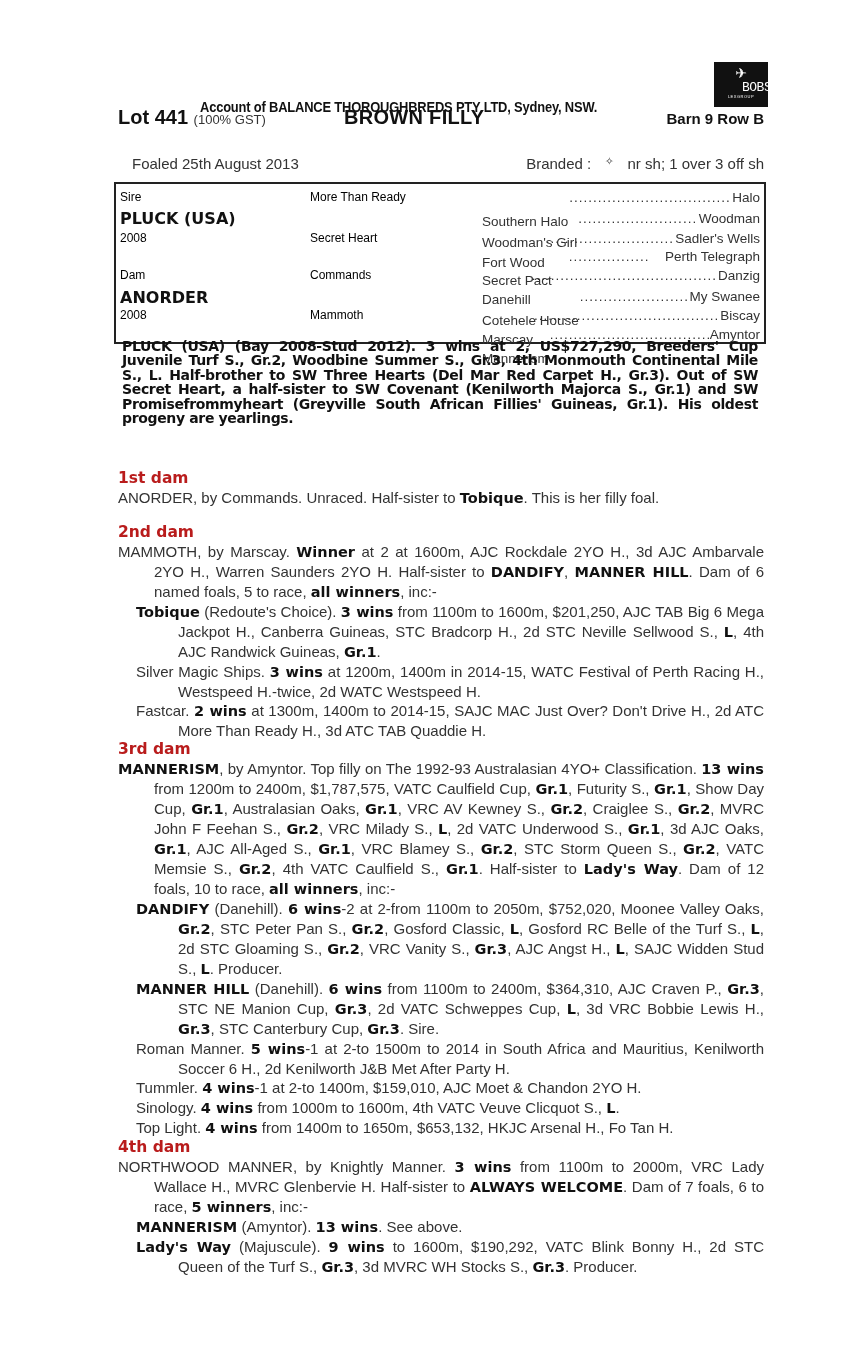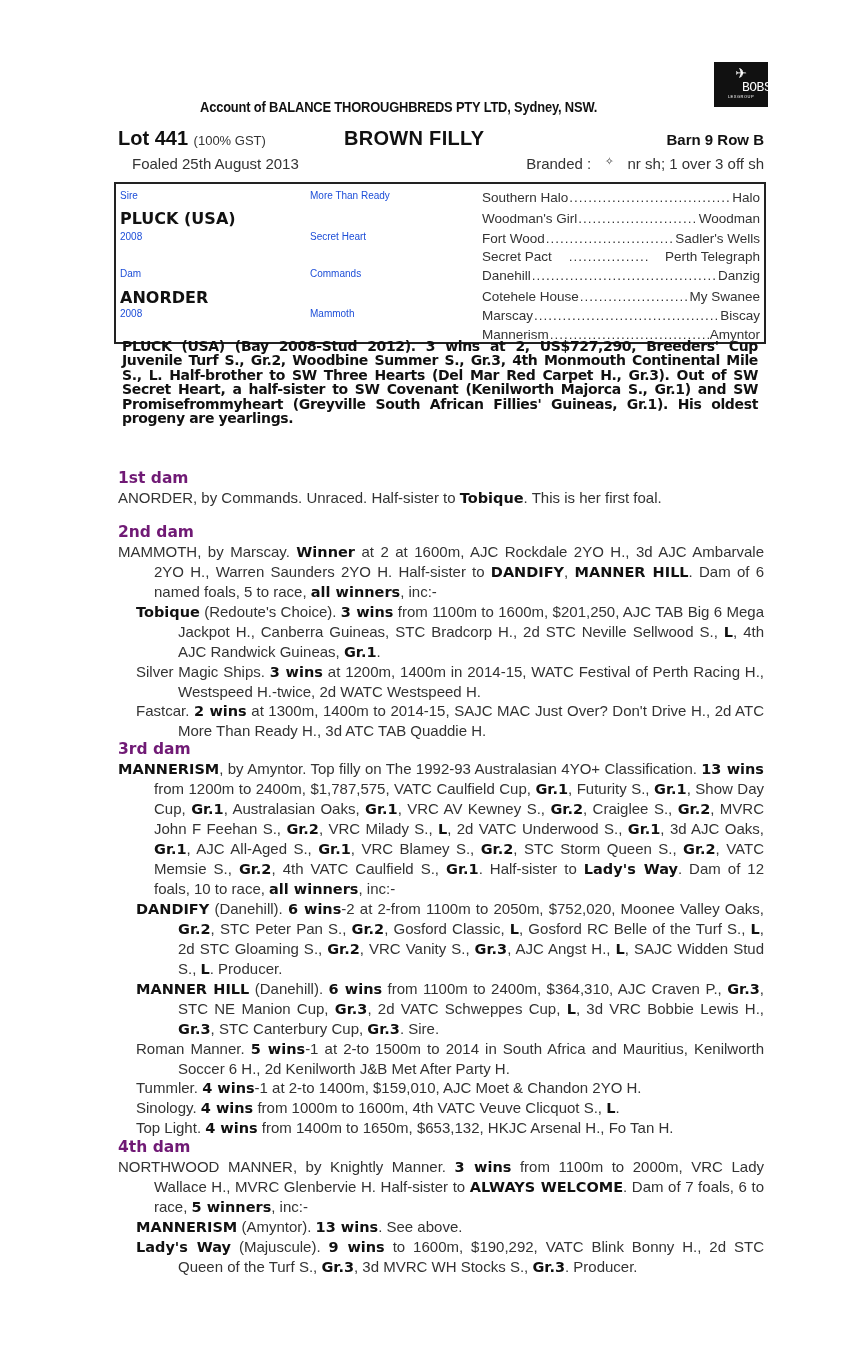--- a/index.html
+++ b/index.html
@@ -2,40 +2,40 @@
 <html><head>
 <meta charset="utf-8">
 <style>
   html, body { margin:0; padding:0; background:#ffffff; }
   body { width:860px; height:1356px; position:relative; color:#111; font-family:"Liberation Sans", sans-serif; overflow:hidden; }
   .logo { position:absolute; left:714px; top:62px; width:54px; height:45px; background:#111; color:#fff; text-align:center; }
   .logo .bird { font-size:14px; line-height:18px; margin-top:2px; }
   .logo .brand { font-family:Liberation Mono, monospace; font-size:13px; line-height:12px; letter-spacing:-0.5px;padding-left:28px; }
   .logo .sub { font-size:4px; line-height:6px; letter-spacing:0.5px; }
   .account { position:absolute; left:200px; top:98px; font-size:15px; font-weight:bold; letter-spacing:-0.2px; transform:scaleX(0.86); transform-origin:left; white-space:nowrap; }
-  .lotrow { position:absolute; left:118px; top:127px; width:646px; height:26px;text-align:right; }
+  .lotrow { position:absolute; left:118px; top:106px; width:646px; height:26px;text-align:right; }
   .lot { position:absolute; left:0; top:0; font-size:20px; font-weight:bold; }
   .gst { font-size:13px; font-weight:normal; color:#333; }
   .sex { position:absolute; left:226px; top:0; font-size:20px; font-weight:bold; letter-spacing:0.3px; }
   .barn { position:absolute; right:0; top:4px; font-size:15px; font-weight:bold; }
   .foaledrow { position:absolute; left:118px; top:155px; width:646px; height:22px; font-size:15px; color:#333; }
   .foaled { position:absolute; left:0; top:0;margin-left:14px; }
   .branded { position:absolute; right:0; top:0; white-space:nowrap; }
   .brandmark { display:inline-block; width:28px; text-align:center; font-size:11px; vertical-align:top; }
   .ped { position:absolute; left:114px; top:182px; width:652px; height:162px; border:2px solid #222; box-sizing:border-box; }
-  .ped .cell { position:absolute; font-size:10px; color:#1d4ed8; white-space:nowrap; }
+  .ped .cell { position:absolute; font-size:12px; color:#000000; white-space:nowrap; }
   .ped .big { font-size:16px; font-weight:bold; color:#111; font-family:"DejaVu Sans", sans-serif; }
   .ped .g3 { position:absolute; left:366px; width:278px; display:flex; font-size:13.5px; color:#333; }
-  .ped .g3 .n { white-space:nowrap; }
+  .ped .g3 .n { white-space:nowrap;margin-top:24px; }
   .ped .g3 .d { flex:1; overflow:hidden; white-space:nowrap; letter-spacing:1px; margin:0 1px; }
   .ped .g3 .d::after { content:"................................................................................"; }
   .ped .g3 .s { white-space:nowrap; }
   .sireblurb { position:absolute; left:122px; top:339px; width:636px; font-family:"DejaVu Sans", sans-serif; font-weight:bold; font-size:14px; line-height:14.4px; text-align:justify; letter-spacing:-0.35px; }
   .sec { position:absolute; left:118px; width:646px; font-size:15px; line-height:19px; color:#333; }
-  .sec h3 { margin:0; font-family:"DejaVu Sans", sans-serif; font-size:15.5px; font-weight:bold; color:#701a75; line-height:19px; }
+  .sec h3 { margin:0; font-family:"DejaVu Sans", sans-serif; font-size:15.5px; font-weight:bold; color:#b91c1c; line-height:19px; }
   .sec p { margin:0; text-align:justify; padding-left:36px; text-indent:-36px; }
   .sec p.sub { padding-left:60px; text-indent:-42px; }
   .sec b { font-family:"DejaVu Sans", sans-serif; font-weight:bold; color:#111; font-size:14.5px; }
 </style>
 </head>
 <body>
 
 <div class="logo">
   <div class="bird">✈</div>
   <div class="brand">BOBS</div>
@@ -112,21 +112,21 @@
       <span class="d"></span>
       <span class="s">Amyntor</span>
     </div>
 </div>
 
 <div class="sireblurb">PLUCK (USA) (Bay 2008-Stud 2012). 3 wins at 2, US$727,290, Breeders' Cup Juvenile Turf S., Gr.2, Woodbine Summer S., Gr.3, 4th Monmouth Continental Mile S., L. Half-brother to SW Three Hearts (Del Mar Red Carpet H., Gr.3). Out of SW Secret Heart, a half-sister to SW Covenant (Kenilworth Majorca S., Gr.1) and SW Promisefrommyheart (Greyville South African Fillies' Guineas, Gr.1). His oldest progeny are yearlings.</div>
 
 <div class="sec" style="top:469px;">
   <h3>1st dam</h3>
   <div class="entries">
-      <p><span>ANORDER, by Commands. Unraced. Half-sister to </span><b>Tobique</b><span>. This is her first foal.</span></p>
+      <p><span>ANORDER, by Commands. Unraced. Half-sister to </span><b>Tobique</b><span>. This is her filly foal.</span></p>
     </div>
 </div>
 <div class="sec" style="top:523px;">
   <h3>2nd dam</h3>
   <div class="entries">
       <p><span>MAMMOTH, by Marscay. </span><b>Winner</b><span> at 2 at 1600m, AJC Rockdale 2YO H., 3d AJC Ambarvale 2YO H., Warren Saunders 2YO H. Half-sister to </span><b>DANDIFY</b><span>, </span><b>MANNER HILL</b><span>. Dam of 6 named foals, 5 to race, </span><b>all winners</b><span>, inc:-</span></p>
       <p class="sub"><b>Tobique</b><span> (Redoute's Choice). </span><b>3 wins</b><span> from 1100m to 1600m, $201,250, AJC TAB Big 6 Mega Jackpot H., Canberra Guineas, STC Bradcorp H., 2d STC Neville Sellwood S., </span><b>L</b><span>, 4th AJC Randwick Guineas, </span><b>Gr.1</b><span>.</span></p>
       <p class="sub"><span>Silver Magic Ships. </span><b>3 wins</b><span> at 1200m, 1400m in 2014-15, WATC Festival of Perth Racing H., Westspeed H.-twice, 2d WATC Westspeed H.</span></p>
       <p class="sub"><span>Fastcar. </span><b>2 wins</b><span> at 1300m, 1400m to 2014-15, SAJC MAC Just Over? Don't Drive H., 2d ATC More Than Ready H., 3d ATC TAB Quaddie H.</span></p>
     </div>

